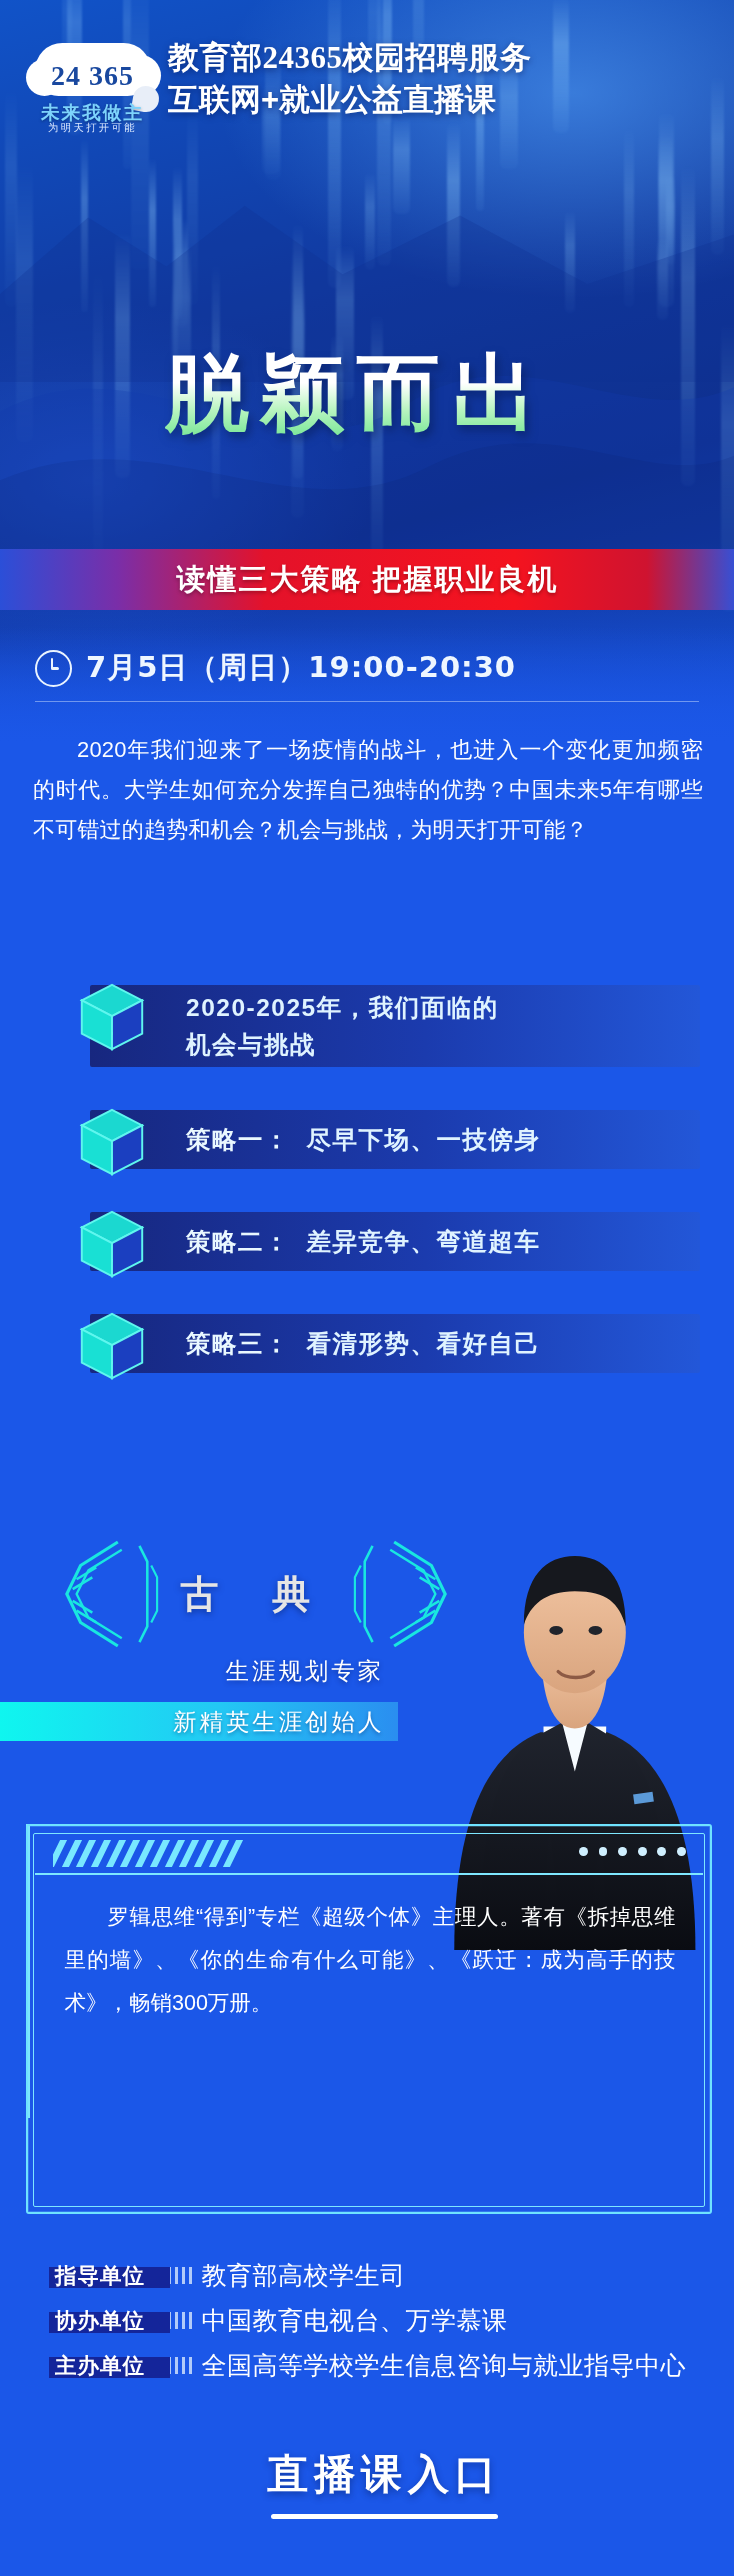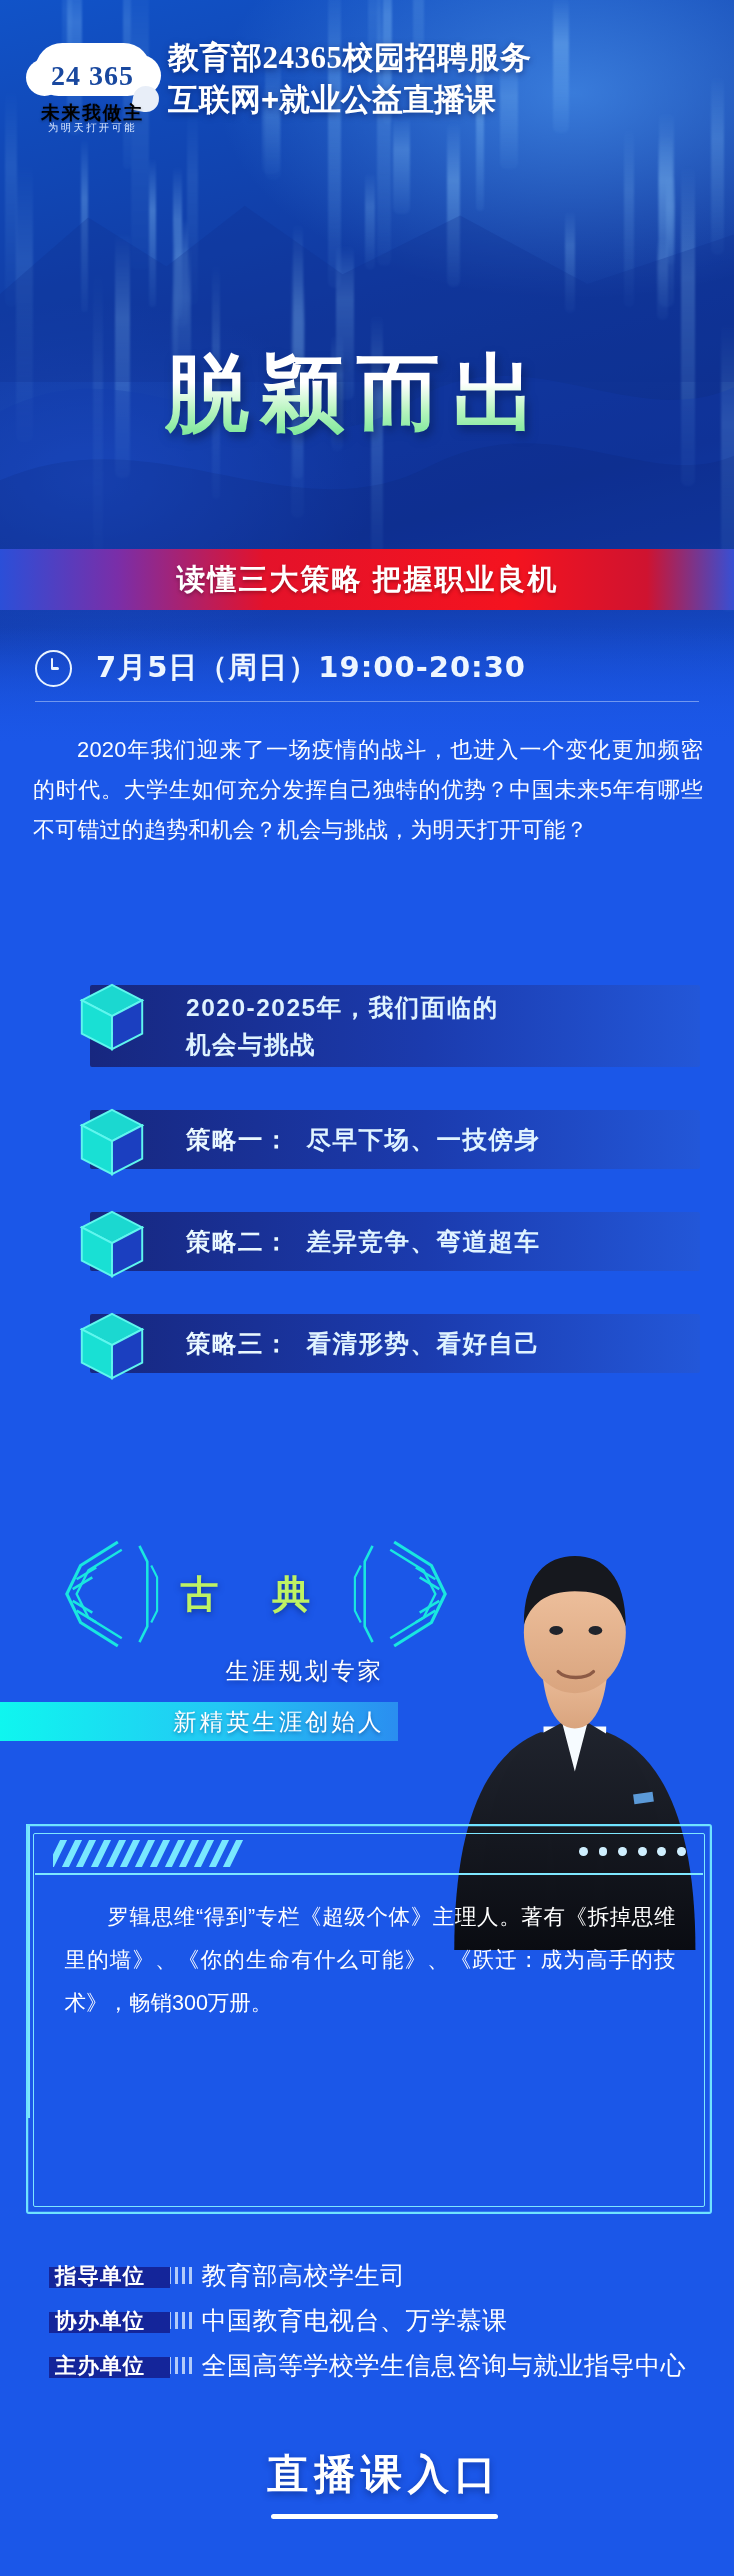--- a/index.html
+++ b/index.html
@@ -40,21 +40,21 @@
   .logo .cloud:before{content:"";position:absolute;left:-8.8px;top:15.7px;width:37px;height:37px;background:#fff;border-radius:50%;}
   .logo .cloud:after{content:"";position:absolute;right:-9.8px;top:11.8px;width:41px;height:41px;background:#fff;border-radius:50%;}
   .logo .tail{position:absolute;right:-2px;top:43px;width:25.5px;height:25.5px;background:#e8eef8;border-radius:50% 50% 50% 0;transform:rotate(10deg);}
   .logo .rays{position:absolute;left:25.5px;top:2px;width:76px;height:19.6px;}
   .logo .rays i{position:absolute;bottom:0;width:2px;height:8.8px;background:#fff;opacity:.85;border-radius:2px;}
   .logo .num{
     position:absolute;left:0;top:16.7px;width:127px;text-align:center;
     font-family:"Liberation Serif","DejaVu Serif",serif;font-weight:700;font-size:28px;color:#19489f;letter-spacing:1px;z-index:3;
   }
   .logo .slogan{
-    position:absolute;left:0;top:57px;width:127px;text-align:center;color:#000000;font-size:18.6px;font-weight:700;letter-spacing:2px;
+    position:absolute;left:0;top:57px;width:127px;text-align:center;color:#7dd3fc;font-size:18.6px;font-weight:700;letter-spacing:2px;
     text-shadow:0 1px 2.9px rgba(0,0,0,.35);
   }
   .logo .sub{
     position:absolute;left:0;top:78px;width:127px;text-align:center;color:#dce9ff;font-size:10.3px;letter-spacing:2.4px;
   }
 
   
   .htitle{
     position:absolute;left:168px;top:37px;width:563px;color:#fff;
     font-family:"Liberation Serif","DejaVu Serif",serif;font-weight:700;font-size:31px;line-height:42px;letter-spacing:0.5px;
@@ -77,21 +77,21 @@
   .redbar{
     position:absolute;left:0;top:549px;width:735px;height:61px;
     background:linear-gradient(90deg,#2b4fd8 0%,#7a2ea8 16%,#e4122a 36%,#f4131f 70%,#cf1330 88%,#3550d6 100%);
   }
   .redbar span{
     position:absolute;left:0;top:0;width:735px;height:61px;display:flex;align-items:center;justify-content:center;
     color:#fff;font-weight:900;font-size:29px;letter-spacing:2px;text-shadow:0 2px 3.9px rgba(0,0,0,.3);
   }
 
   
-  .daterow{position:absolute;left:35px;top:648px;display:flex;align-items:center;gap:24px;}
+  .daterow{position:absolute;left:35px;top:648px;display:flex;align-items:center;gap:14px;}
   .clock{width:33px;height:33px;border:2.5px solid #eaf4ff;border-radius:50%;position:relative;}
   .clock:before{content:"";position:absolute;left:13.7px;top:6.9px;width:2.4px;height:10.8px;background:#eaf4ff;border-radius:2px;}
   .clock:after{content:"";position:absolute;left:13.7px;top:15.7px;width:8.8px;height:2.4px;background:#eaf4ff;border-radius:2px;}
   .datetxt{color:#eef6ff;font-weight:700;font-size:29px;letter-spacing:1px;font-family:"DejaVu Sans","Liberation Sans",sans-serif;}
 
   .hr{position:absolute;left:35px;top:701px;width:664px;height:1px;background:rgba(220,236,255,.45);}
 
   
   .para{
     position:absolute;left:33px;top:730px;width:670px;color:#fbfdff;font-size:22px;line-height:40px;
@@ -112,21 +112,21 @@
   .stext{
     position:absolute;left:186px;top:0;height:71px;display:flex;align-items:center;
     color:#dff3ff;font-size:24.5px;font-weight:700;letter-spacing:1.5px;
   }
   .srow.tall .stext{height:94px;align-items:center;line-height:37px;}
   .stext b{font-weight:700;color:#e9f8ff;}
 
   
   .photo{position:absolute;right:15.7px;top:1401px;width:304px;height:549px;}
   .bracket-row{position:absolute;left:57px;top:1536px;display:flex;align-items:center;gap:17.6px;}
-  .name{color:#bef264;font-size:38px;font-weight:700;letter-spacing:21.5px;text-shadow:0 2px 5.9px rgba(0,20,80,.5);text-align:center;}
+  .name{color:#e5e5e5;font-size:38px;font-weight:700;letter-spacing:21.5px;text-shadow:0 2px 5.9px rgba(0,20,80,.5);text-align:center;}
   .role{position:absolute;left:0;top:1655px;width:384px;text-align:right;color:#fff;font-size:23.5px;letter-spacing:2.9px;
         text-shadow:0 2px 4.9px rgba(0,20,80,.45);}
   .rolebar{
     position:absolute;left:0;top:1702px;width:398px;height:39px;
     background:linear-gradient(90deg,#0ff6ef 0%,#23c8f4 55%,#2a8ef0 100%);
   }
   .rolebar span{
     position:absolute;right:13.7px;top:0;height:39px;display:flex;align-items:center;color:#fff;font-size:23.5px;letter-spacing:2.9px;
     text-shadow:0 2px 3.9px rgba(0,40,110,.45);
   }

